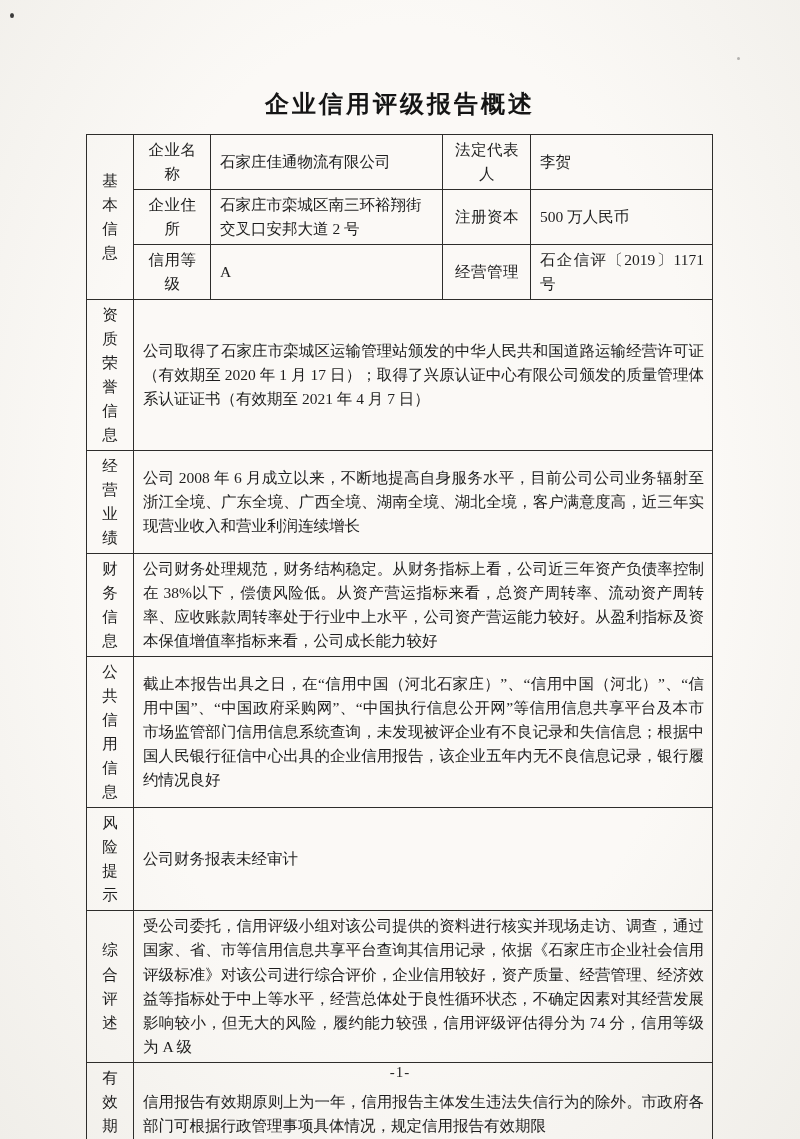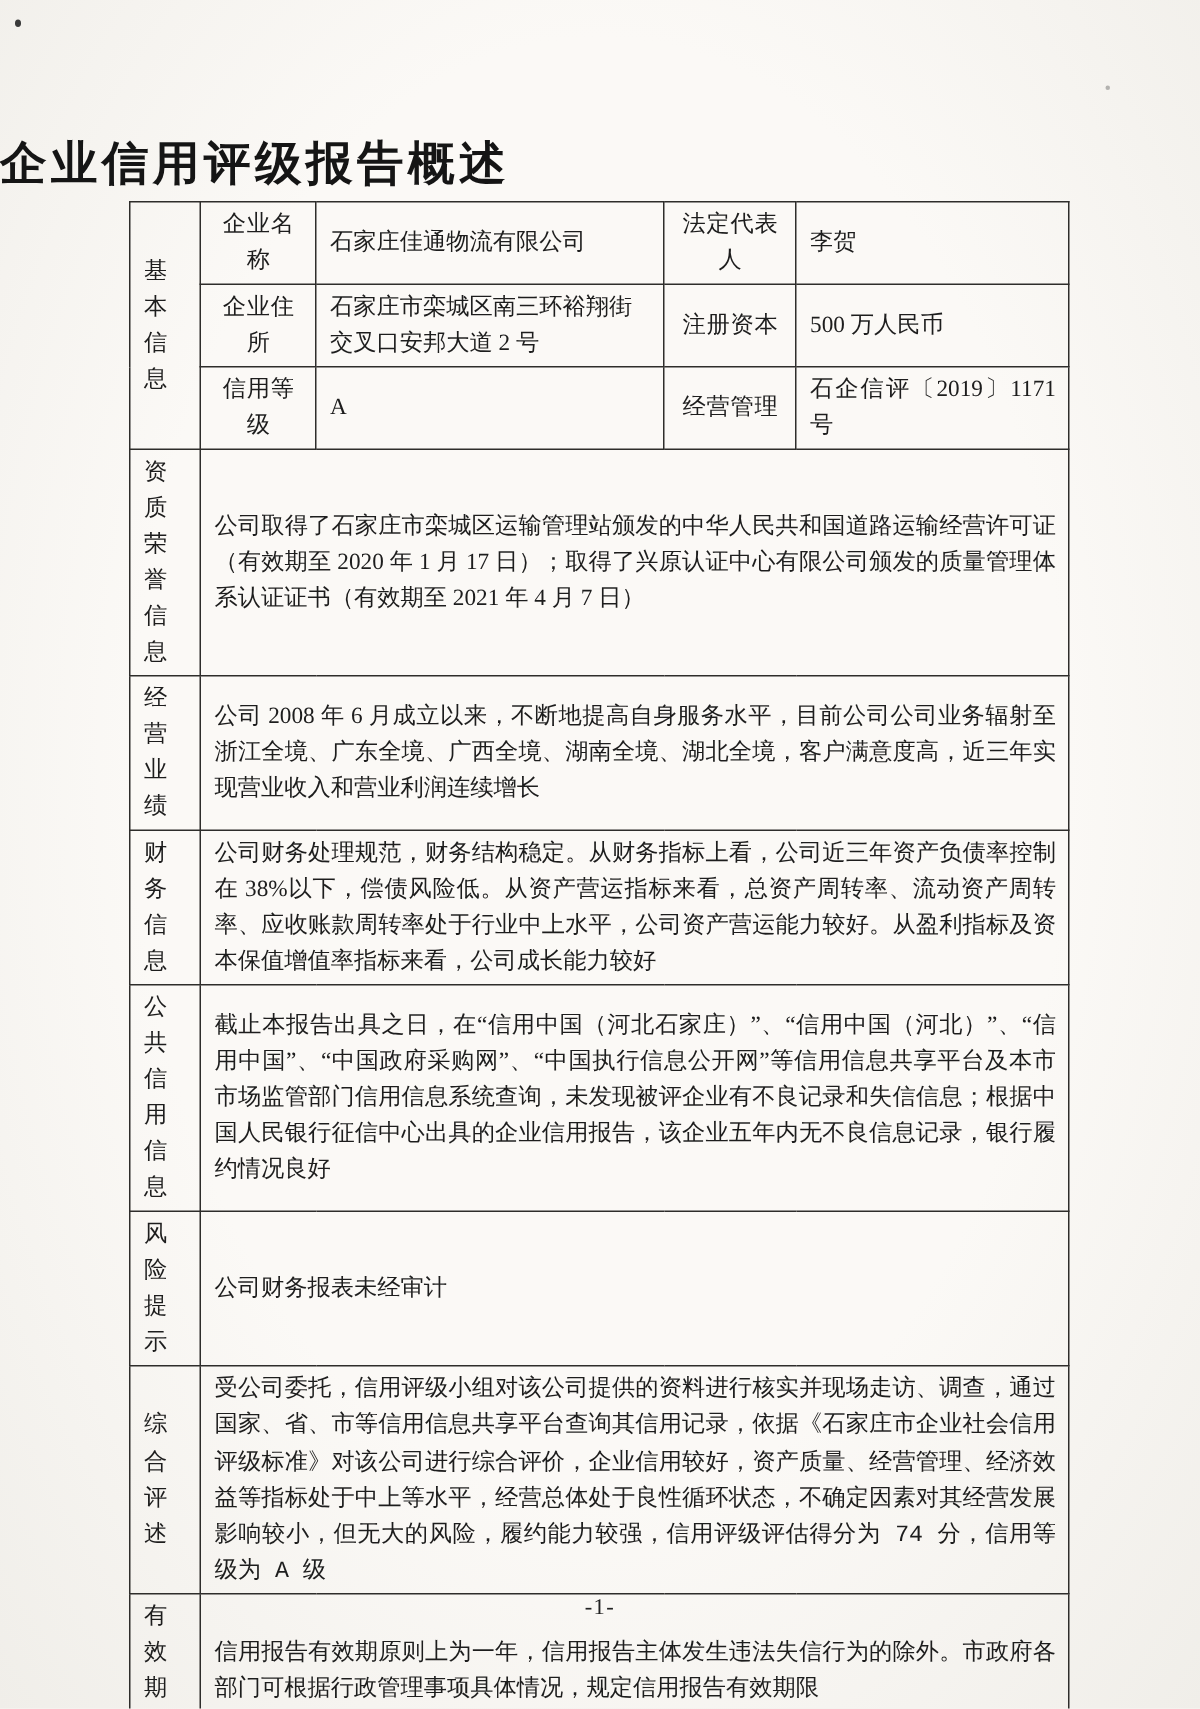--- a/index.html
+++ b/index.html
@@ -14,56 +14,57 @@
   .paper-bg {
     position: absolute; inset: 0;
     background: radial-gradient(ellipse at 50% 45%, #fbf9f6 55%, #f0eee9 100%);
   }
   .speck { position: absolute; background: #3a3a3a; border-radius: 50%; }
   .speck-a { left: 10px; top: 13px; width: 4px; height: 5px; }
   .speck-b { left: 737px; top: 57px; width: 3px; height: 3px; opacity: .35; }
 
   .doc-title {
     position: absolute; top: 88px; left: 0; width: 100%;
-    font-size: 31px; font-weight: 700; letter-spacing: 3px;
+    text-align: center;
+    font-size: 24px; font-weight: 700; letter-spacing: 3px;
     color: #151515;
   }
 
   .report-wrap { position: absolute; left: 86px; top: 134px; width: 626px; }
 
   table.report {
     width: 626px;
     border-collapse: collapse;
     table-layout: fixed;
   }
   table.report td {
     border: 1.6px solid #2e2d2b;
     font-size: 15.5px;
     line-height: 1.55;
     vertical-align: middle;
     padding: 3px 8px 3px 9px;
   }
   td.vlabel {
-    text-align: left;
+    text-align: center;
     padding: 3px 6px;
     letter-spacing: 1px;
   }
   td.klabel { text-align: center; padding-left: 10px; letter-spacing: .5px; }
   td.content { text-align: justify; }
   td.pre { white-space: pre-line; }
 
   tr.r-name    td { height: 32px; }
   tr.r-addr    td { height: 38px; }
   tr.r-grade   td { height: 27px; }
   tr.r-qual    td { height: 82px; }
   tr.r-perf    td { height: 83px; }
   tr.r-fin     td { height: 91px; }
   tr.r-pub     td { height: 92px; }
   tr.r-risk    td { height: 47px; }
-  tr.r-summ    td { height: 122px; font-family: Liberation Mono, monospace; }
+  tr.r-summ    td { height: 122px; }
   tr.r-valid   td { height: 53px; }
 
   .page-number {
     position: absolute; left: 0; width: 100%; top: 1064px;
     text-align: center; font-size: 15px; letter-spacing: 1px; color: #222;
   }
 </style>
 </head>
 <body>
 

